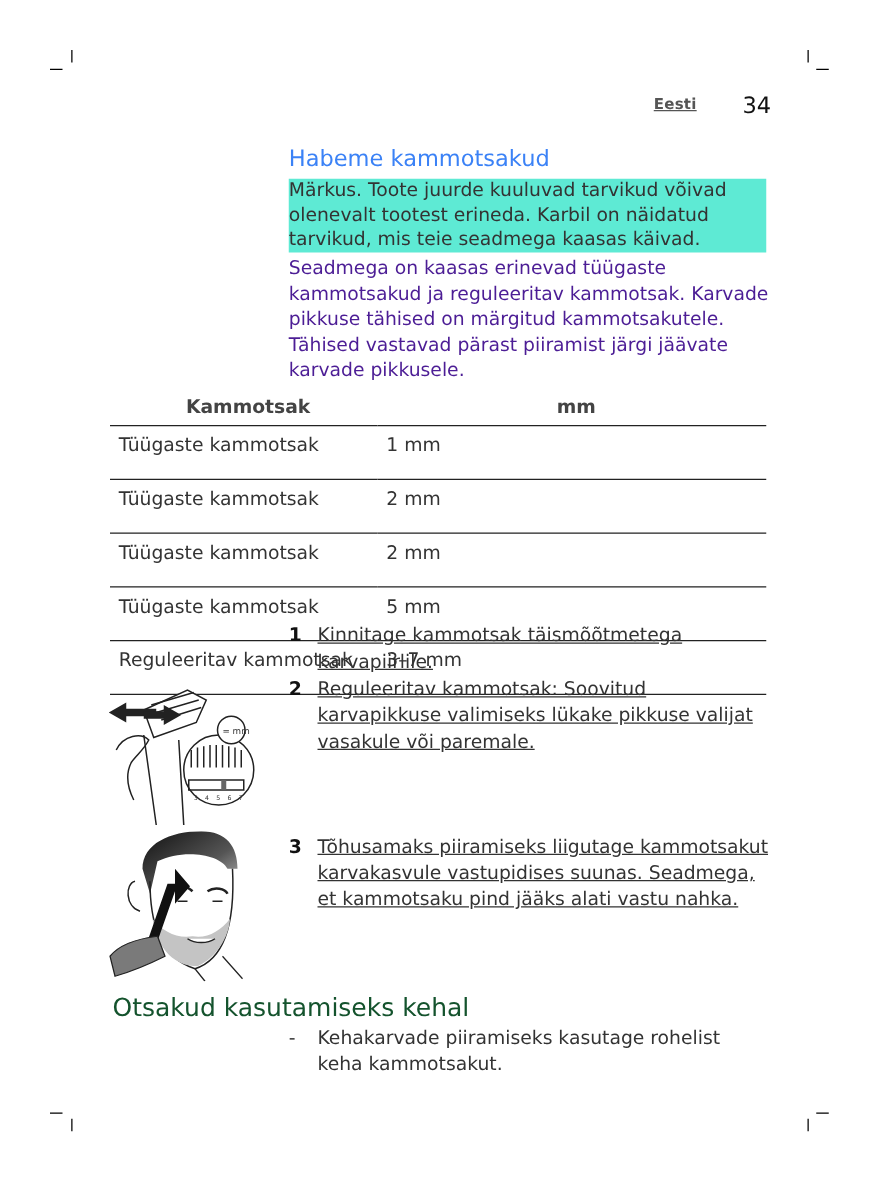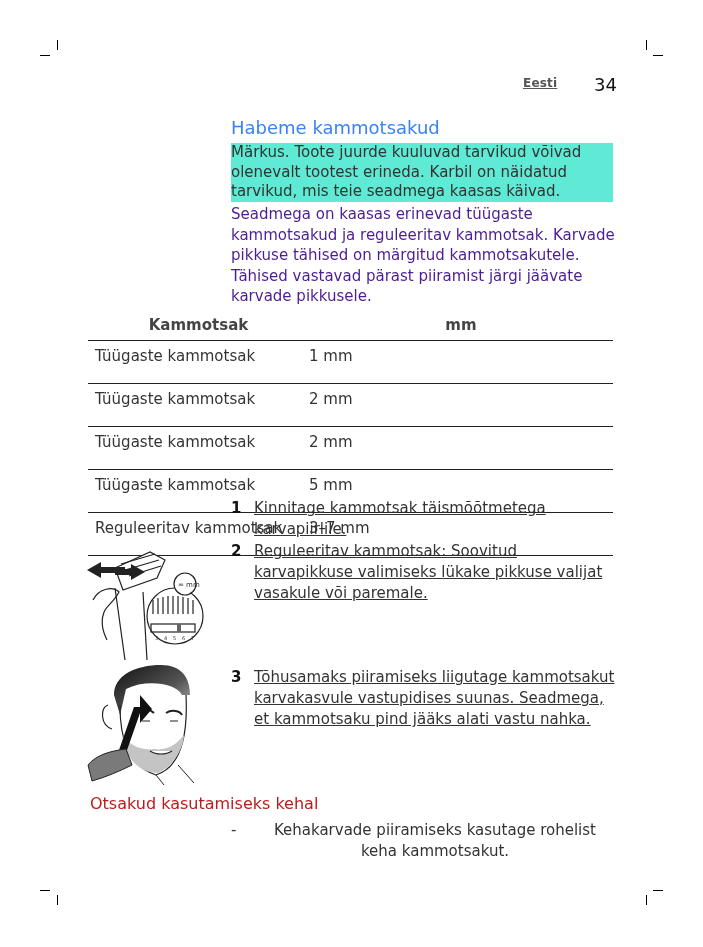--- a/index.html
+++ b/index.html
@@ -11,24 +11,24 @@
   .h2 { position:absolute; left:231px; top:117px; font-size:18px; color:#3b82f6; }
   .note { position:absolute; left:231px; top:143px; width:382px; background:#5eead4; font-size:15px; line-height:19.5px; padding:0 0 0 0; color:#333; }
   .para { position:absolute; left:231px; top:204px; width:385px; font-size:15px; line-height:20.5px; color:#4c1d95; }
   table.spec { position:absolute; left:88px; top:310px; width:525px; border-collapse:collapse; font-size:15px; color:#333; }
   table.spec th { text-align:center; font-weight:bold; color:#444; height:30px; padding:0 0 0 7px; border-bottom:1.3px solid #222; }
   table.spec td { height:30px; padding:0 0 12px 7px; border-bottom:1.3px solid #222; }
   table.spec .c1 { width:207px; }
   .step { position:absolute; left:231px; width:385px; font-size:15px; line-height:21px; color:#333; }
   .step .num { position:absolute; left:0; top:0; font-weight:bold; color:#111; }
   .step .txt { margin-left:23px; display:block;text-decoration:underline; }
-  .h1 { position:absolute; left:90px; top:794px; font-size:16px; color:#b91c1c; }
+  .h1 { position:absolute; left:90px; top:794px; font-size:20px; color:#14532d; }
   .bullet { position:absolute; left:231px; top:820px; width:385px; font-size:15px; line-height:21px; color:#333; }
   .bullet .dash { position:absolute; left:0; top:0; }
-  .bullet .txt { margin-left:23px; display:block;text-align:center; }
+  .bullet .txt { margin-left:23px; display:block; }
   .fig { position:absolute; }
 </style>
 </head>
 <body>
 
 <div class="crop" style="left:40px;top:55px;width:10px;height:1px;"></div>
 <div class="crop" style="left:57px;top:40px;width:1px;height:10px;"></div>
 <div class="crop" style="left:653px;top:55px;width:10px;height:1px;"></div>
 <div class="crop" style="left:646px;top:40px;width:1px;height:10px;"></div>
 <div class="crop" style="left:40px;top:890px;width:10px;height:1px;"></div>

